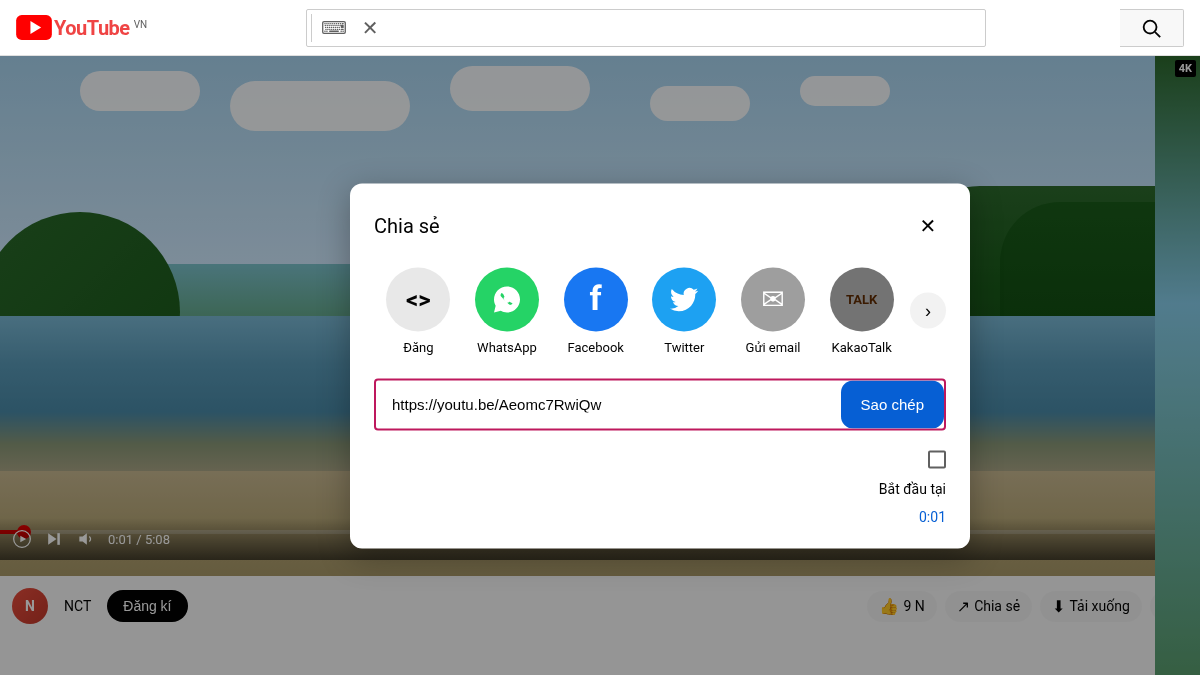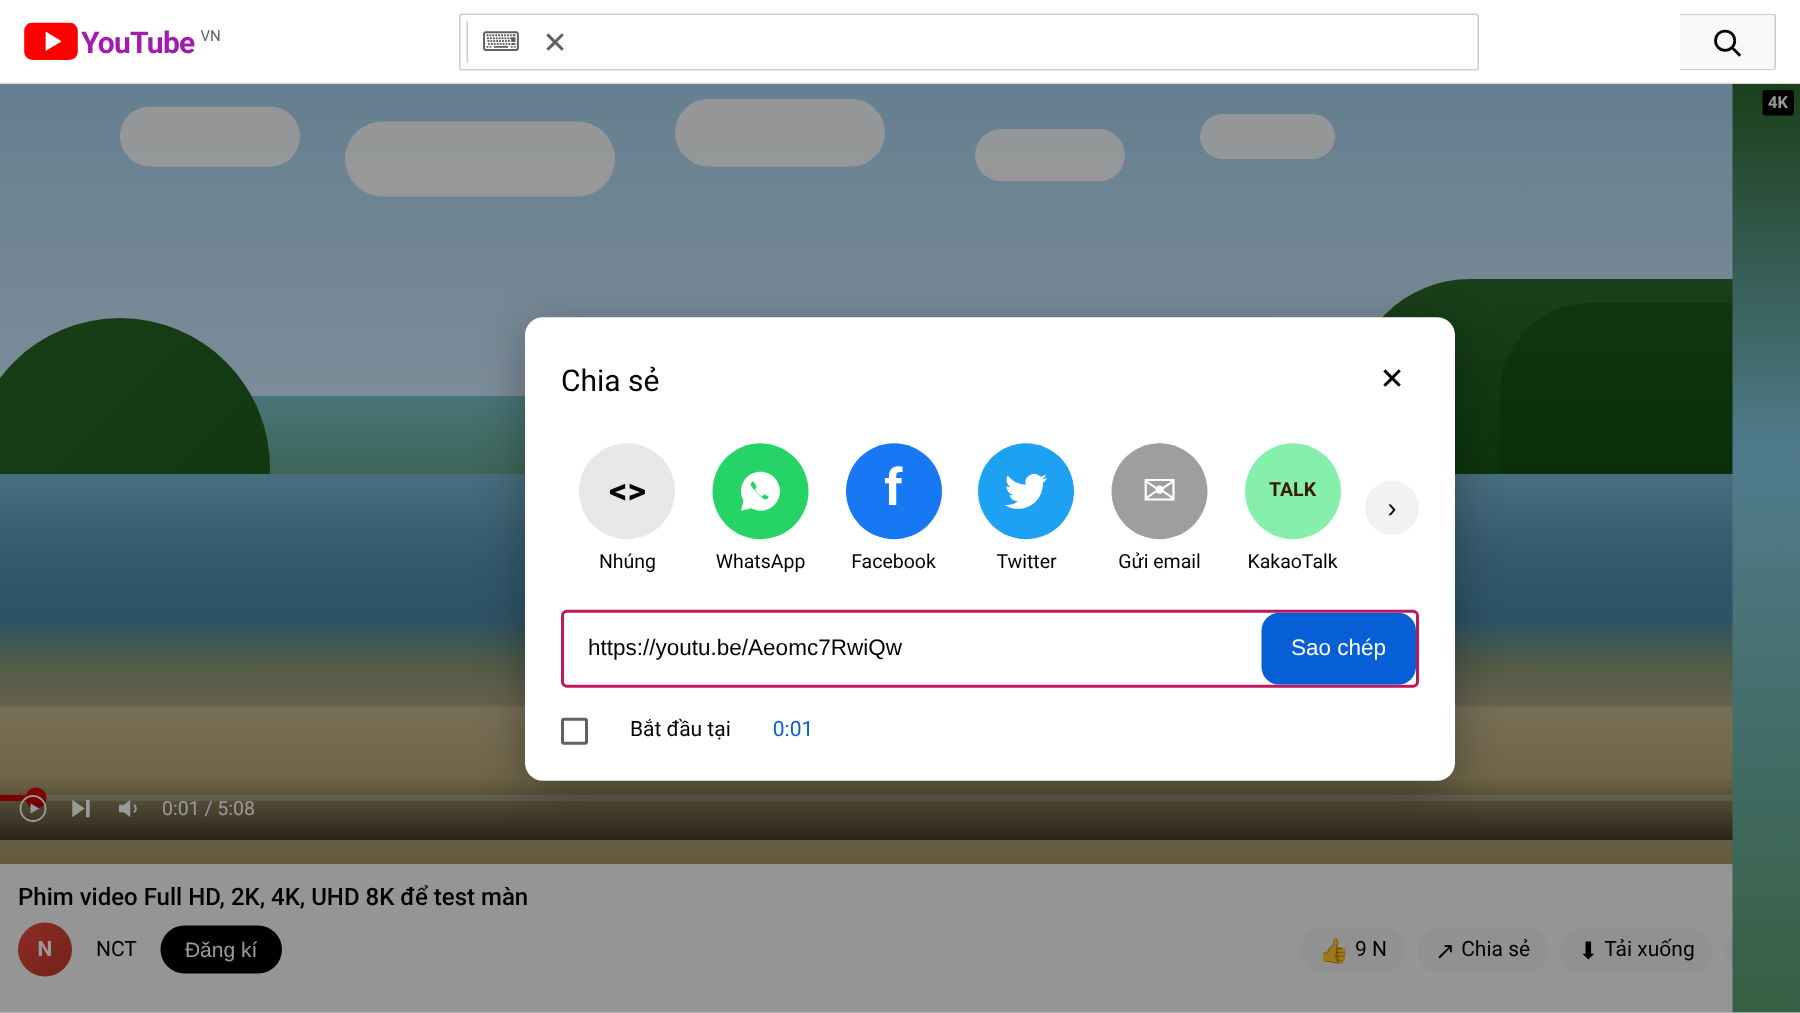--- a/index.html
+++ b/index.html
@@ -34,21 +34,21 @@
       align-items: center;
       gap: 2px;
     }
     .yt-icon {
       width: 36px;
       height: 25px;
     }
     .yt-text {
       font-size: 20px;
       font-weight: 700;
-      color: #a21caf;
+      color: #ef4444;
       letter-spacing: -0.5px;
     }
     .vn-badge {
       font-size: 10px;
       color: #606060;
       margin-left: 2px;
       align-self: flex-start;
       margin-top: 4px;
     }
 
@@ -413,21 +413,21 @@
       text-align: center;
       white-space: nowrap;
     }
 
     
     .embed-circle { background: #e8e8e8; }
     .whatsapp-circle { background: #25D366; }
     .facebook-circle { background: #1877F2; }
     .twitter-circle { background: #1DA1F2; }
     .email-circle { background: #9e9e9e; }
-    .kakao-circle { background: #86efac; }
+    .kakao-circle { background: #737373; }
 
     
     .chevron-btn {
       width: 36px;
       height: 36px;
       border-radius: 50%;
       border: none;
       background: #f2f2f2;
       cursor: pointer;
       display: flex;
@@ -468,22 +468,23 @@
       font-size: 15px;
       font-weight: 500;
       cursor: pointer;
       white-space: nowrap;
       border-radius: 12px;
     }
 
     
     .start-time-row {
       display: flex;
-      align-items: flex-start;
-      gap: 28px;
+      align-items: flex-end;
+      gap: 12px;
+      flex-direction: column;
     }
     .checkbox {
       width: 18px;
       height: 18px;
       border: 2px solid #606060;
       border-radius: 2px;
       background: white;
       cursor: pointer;
       flex-shrink: 0;
     }
@@ -569,21 +570,20 @@
           <span>0:01</span> / <span>5:08</span>
         </div>
       </div>
     </div>
 
     <div class="sidebar-thumb">
       <span class="k4-badge">4K</span>
     </div>
 
     <div style="padding: 8px 12px 0 12px;">
-      <div class="video-title">Phim video Full HD, 2K, 4K, UHD 8K để test màn</div>
       <div class="video-meta">
         <div class="channel-avatar">N</div>
         <span class="channel-name">NCT</span>
         <button class="subscribe-btn">Đăng kí</button>
         <div class="action-bar">
           <div class="action-item">
             <span class="action-icon">👍</span>
             <span>9 N</span>
           </div>
           <div class="action-item">
@@ -609,21 +609,21 @@
         <span class="modal-title">Chia sẻ</span>
         <button class="close-btn">
           <span>✕</span>
         </button>
       </div>
 
       <div class="share-icons-row">
 
         <div class="share-item">
           <div class="share-icon-circle embed-circle" style="color:#030303; font-size:24px; font-weight:700;">&lt;&gt;</div>
-          <span class="share-label">Nhúng</span>
+          <span class="share-label">Đăng</span>
         </div>
 
         <div class="share-item">
           <div class="share-icon-circle whatsapp-circle">
             <svg width="36" height="36" viewBox="0 0 36 36" fill="none">
               <path d="M18 5C10.82 5 5 10.82 5 18c0 2.29.61 4.44 1.67 6.3L5 31l6.87-1.63C13.6 30.41 15.75 31 18 31c7.18 0 13-5.82 13-13S25.18 5 18 5z" fill="white"></path>
               <path d="M13.5 12c-.3-.7-1.1-.7-1.4 0l-.5 1.2c-.3.7.1 1.6.7 2.1 1 .9 2.2 2.5 3.5 3.8s2.9 2.5 3.8 3.5c.5.6 1.4 1 2.1.7l1.2-.5c.7-.3.7-1.1 0-1.4l-2-1c-.3-.2-.7-.1-.9.1l-.6.6c-.2.2-.5.2-.7.1-1-.5-2.8-2-3.5-3s-.8-1.8-.5-2l.5-.5c.2-.2.3-.6.1-.9l-1-2z" fill="#25D366"></path>
             </svg>
           </div>
           <span class="share-label">WhatsApp</span>

